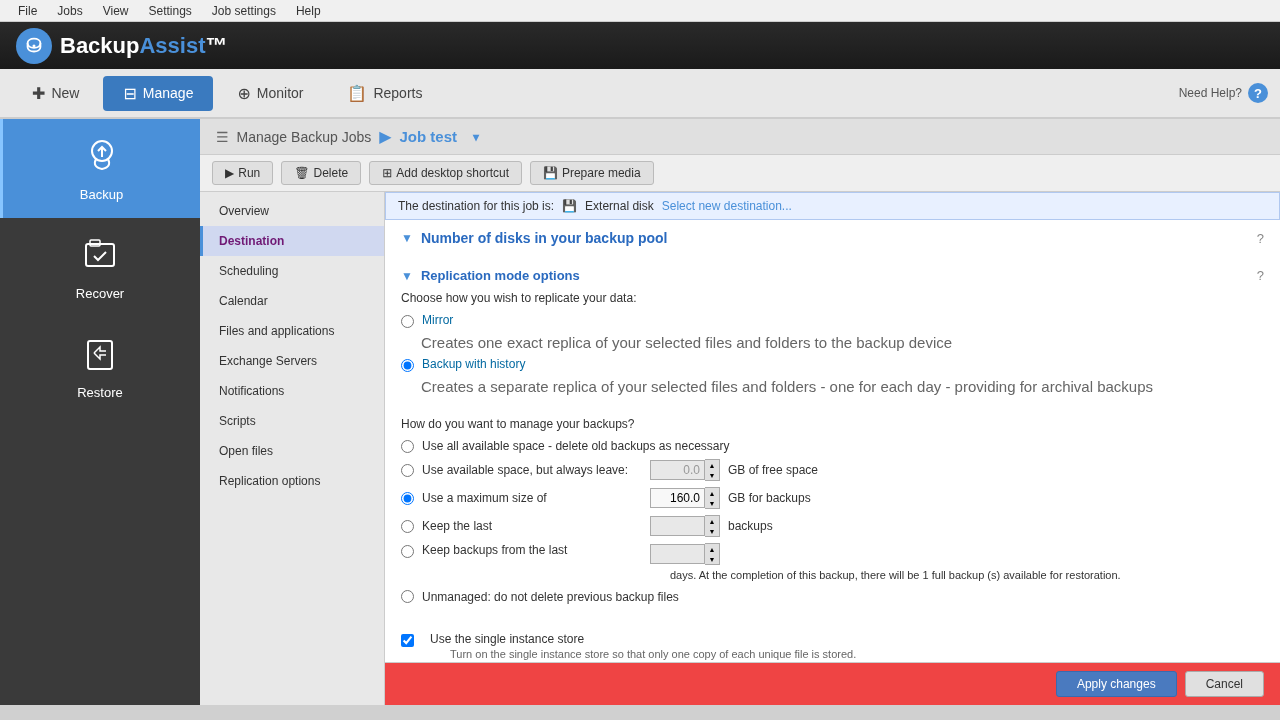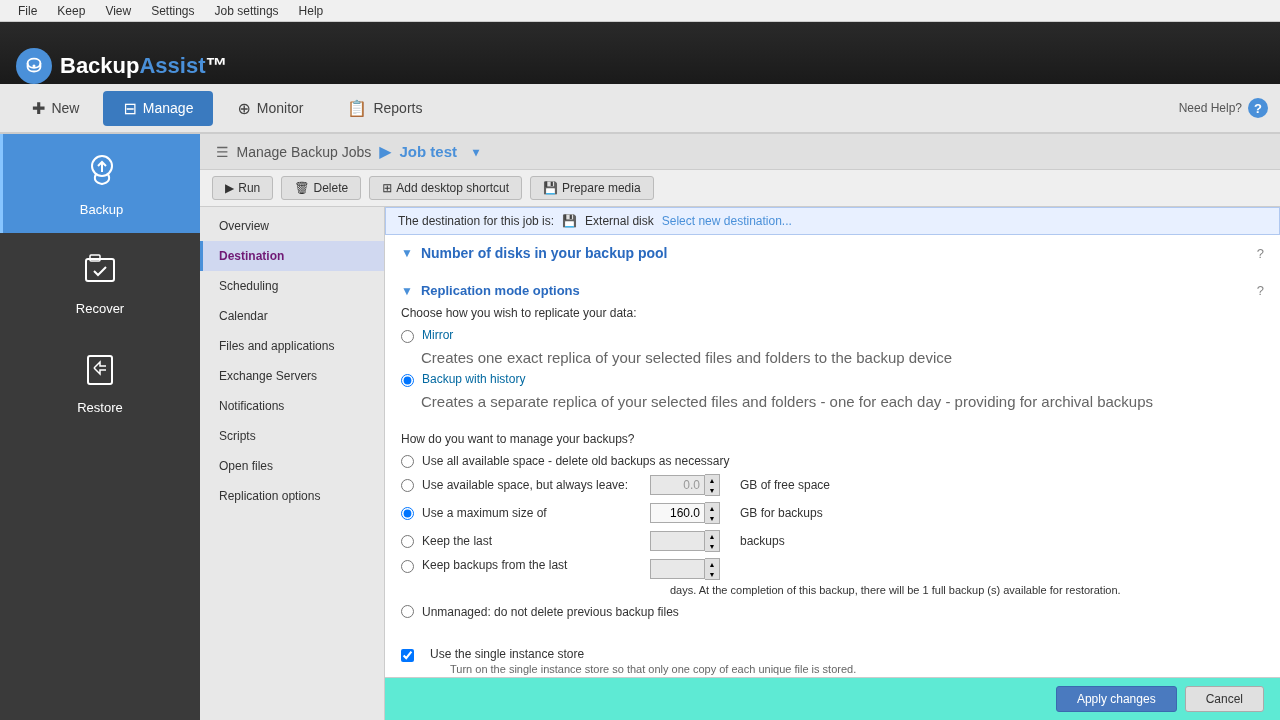--- a/index.html
+++ b/index.html
@@ -3,21 +3,21 @@
   <meta charset="utf-8">
   <style>
     * { box-sizing: border-box; margin: 0; padding: 0; }
     body { font-family: 'Segoe UI', Tahoma, Geneva, Verdana, sans-serif; font-size: 12px; background: #d0d0d0; width: 1280px; height: 720px; overflow: hidden; }
 
     
     .menu-bar { background: #f0f0f0; border-bottom: 1px solid #ccc; display: flex; align-items: center; padding: 0 8px; height: 22px; }
     .menu-item { padding: 2px 10px; font-size: 12px; color: #333; cursor: pointer; }
 
     
-    .header { background: linear-gradient(180deg, #2a2a2a 0%, #1a1a1a 100%); height: 62px; display: flex; align-items: flex-end; padding: 0 16px; }
+    .header { background: linear-gradient(180deg, #2a2a2a 0%, #1a1a1a 100%); height: 47px; display: flex; align-items: center; padding: 0 16px; }
     .logo-area { display: flex; align-items: center; gap: 8px; }
     .logo-icon { width: 36px; height: 36px; background: #4a90d9; border-radius: 50%; display: flex; align-items: center; justify-content: center; }
     .logo-icon svg { width: 22px; height: 22px; }
     .logo-text { font-size: 22px; font-weight: bold; color: white; }
     .logo-text span { color: #4a90d9; }
 
     
     .nav-bar { background: #e8e8e8; border-bottom: 2px solid #ccc; display: flex; align-items: center; padding: 0 12px; height: 50px; }
     .nav-btn { display: flex; align-items: center; gap: 6px; padding: 8px 20px; font-size: 14px; color: #444; cursor: pointer; border-radius: 3px; margin-right: 4px; }
     .nav-btn.active { background: #3a7abf; color: white; border-radius: 4px; }
@@ -80,44 +80,44 @@
     .manage-section { padding: 6px 16px 6px 16px; }
     .manage-label { font-size: 12px; color: #333; margin-bottom: 8px; font-weight: 500; }
     .manage-row { display: flex; align-items: center; gap: 8px; margin-bottom: 6px; }
     .manage-row input[type=radio] { flex-shrink: 0; }
     .manage-row-label { font-size: 12px; color: #333; min-width: 220px; }
     .spinbox { display: flex; align-items: center; }
     .spinbox input { width: 55px; height: 20px; border: 1px solid #aaa; padding: 1px 4px; font-size: 12px; text-align: right; background: #f8f8f8; }
     .spinbox input:disabled { background: #e8e8e8; color: #999; }
     .spin-btns { display: flex; flex-direction: column; border: 1px solid #aaa; border-left: none; }
     .spin-btn { width: 14px; height: 10px; background: #e0e0e0; display: flex; align-items: center; justify-content: center; font-size: 7px; cursor: pointer; line-height: 1; }
-    .unit-label { font-size: 12px; color: #333; margin-left: 12px; }
+    .unit-label { font-size: 12px; color: #333; margin-left: 0; }
     .extra-desc { font-size: 11px; color: #333; margin-left: 20px; margin-top: 2px; line-height: 1.5; }
 
     .checkbox-row { display: flex; align-items: flex-start; gap: 16px; margin: 8px 0; }
     .checkbox-row input[type=checkbox] { margin-top: 2px; }
     .checkbox-label { font-size: 12px; color: #333; font-weight: 500; }
     .checkbox-desc { font-size: 11px; color: #666; margin-left: 20px; margin-top: 2px; }
 
     
     .page-content::-webkit-scrollbar { width: 12px; }
     .page-content::-webkit-scrollbar-track { background: #e0e0e0; }
     .page-content::-webkit-scrollbar-thumb { background: #aaa; border: 1px solid #999; }
 
     
-    .footer-bar { background: #5eead4; border-top: 1px solid #ccc; padding: 8px 16px; display: flex; justify-content: flex-end; gap: 8px; }
+    .footer-bar { background: #ef4444; border-top: 1px solid #ccc; padding: 8px 16px; display: flex; justify-content: flex-end; gap: 8px; }
     .footer-btn { padding: 5px 20px; font-size: 12px; border: 1px solid #aaa; border-radius: 3px; cursor: pointer; background: #e0e0e0; color: #333; }
     .footer-btn.primary { background: #4a7abf; color: white; border-color: #3a6aaf; }
   </style>
 </head>
 <body>
 
 <div class="menu-bar">
   <span class="menu-item">File</span>
-  <span class="menu-item">Keep</span>
+  <span class="menu-item">Jobs</span>
   <span class="menu-item">View</span>
   <span class="menu-item">Settings</span>
   <span class="menu-item">Job settings</span>
   <span class="menu-item">Help</span>
 </div>
 
 <div class="header">
   <div class="logo-area">
     <div class="logo-icon">
       <svg viewBox="0 0 24 24" fill="none" stroke="white" stroke-width="2">

